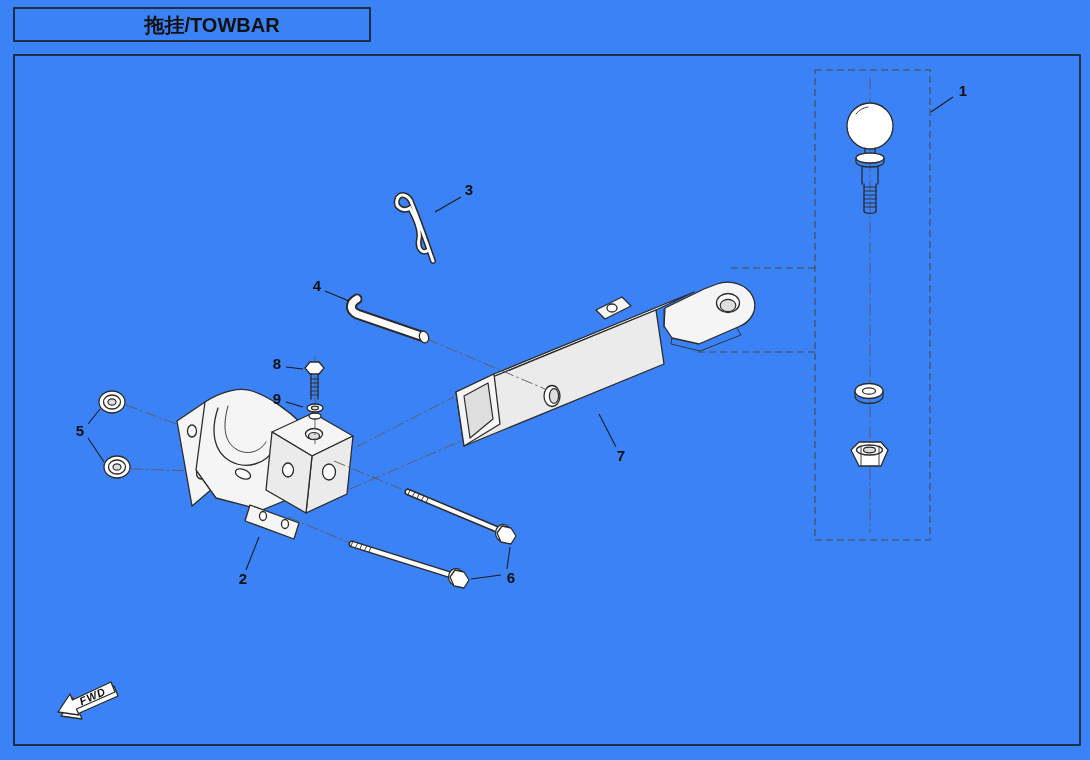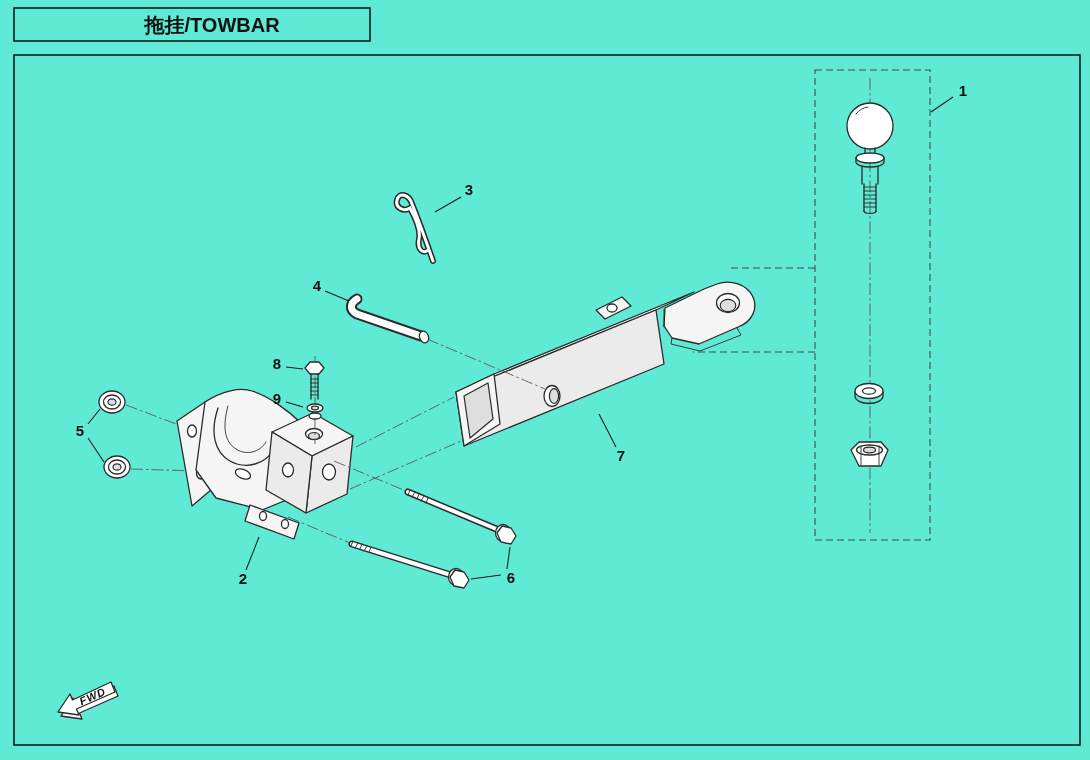--- a/index.html
+++ b/index.html
@@ -1,16 +1,16 @@
 <!DOCTYPE html>
 <html><head>
 <meta charset="utf-8">
 <style>
   html,body{margin:0;padding:0;background:#fff;}
-  .page{position:relative;width:1090px;height:760px;background:#5eead4;overflow:hidden;
+  .page{position:relative;width:1090px;height:760px;background:#3b82f6;overflow:hidden;
         font-family:"Liberation Sans","DejaVu Sans",sans-serif;}
   svg{position:absolute;left:0;top:0;}
   
   .frame{fill:none;stroke:#1c1c1c;stroke-width:1.6;}
   .fw{fill:#ffffff;stroke:#2b2b2b;stroke-width:1.3;stroke-linejoin:round;}
   .f1{fill:#f5f5f5;stroke:#2b2b2b;stroke-width:1.3;stroke-linejoin:round;}
   .f2{fill:#ebebeb;stroke:#2b2b2b;stroke-width:1.3;stroke-linejoin:round;}
   .f3{fill:#dedede;stroke:#2b2b2b;stroke-width:1.2;stroke-linejoin:round;}
   .ln{fill:none;stroke:#2b2b2b;stroke-width:1.3;stroke-linecap:round;stroke-linejoin:round;}
   .thin{fill:none;stroke:#2b2b2b;stroke-width:0.9;stroke-linecap:round;}

